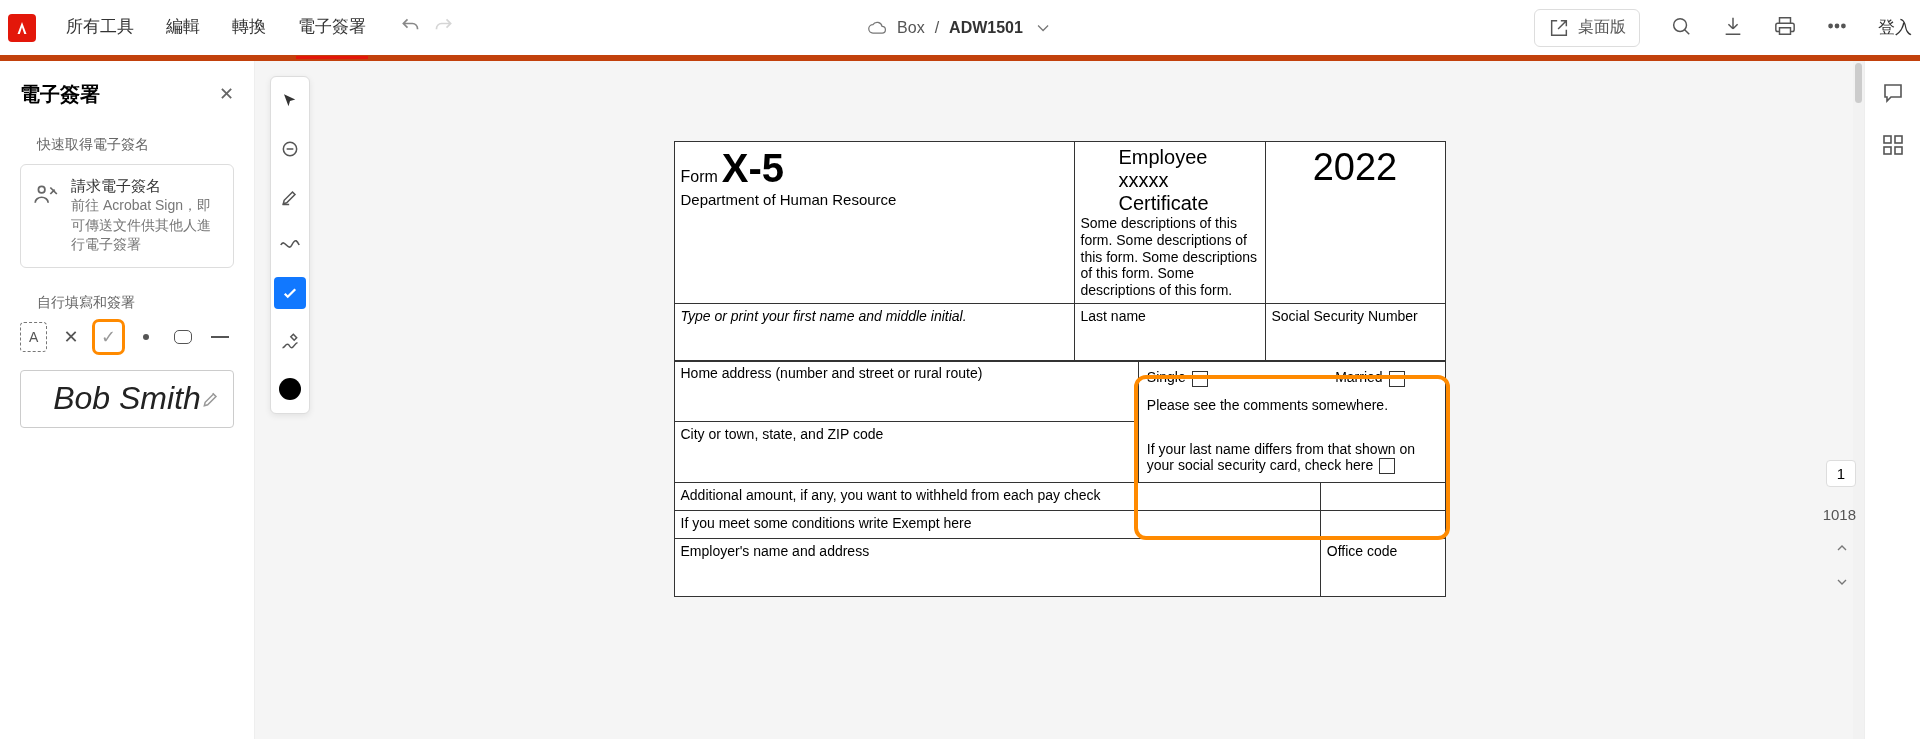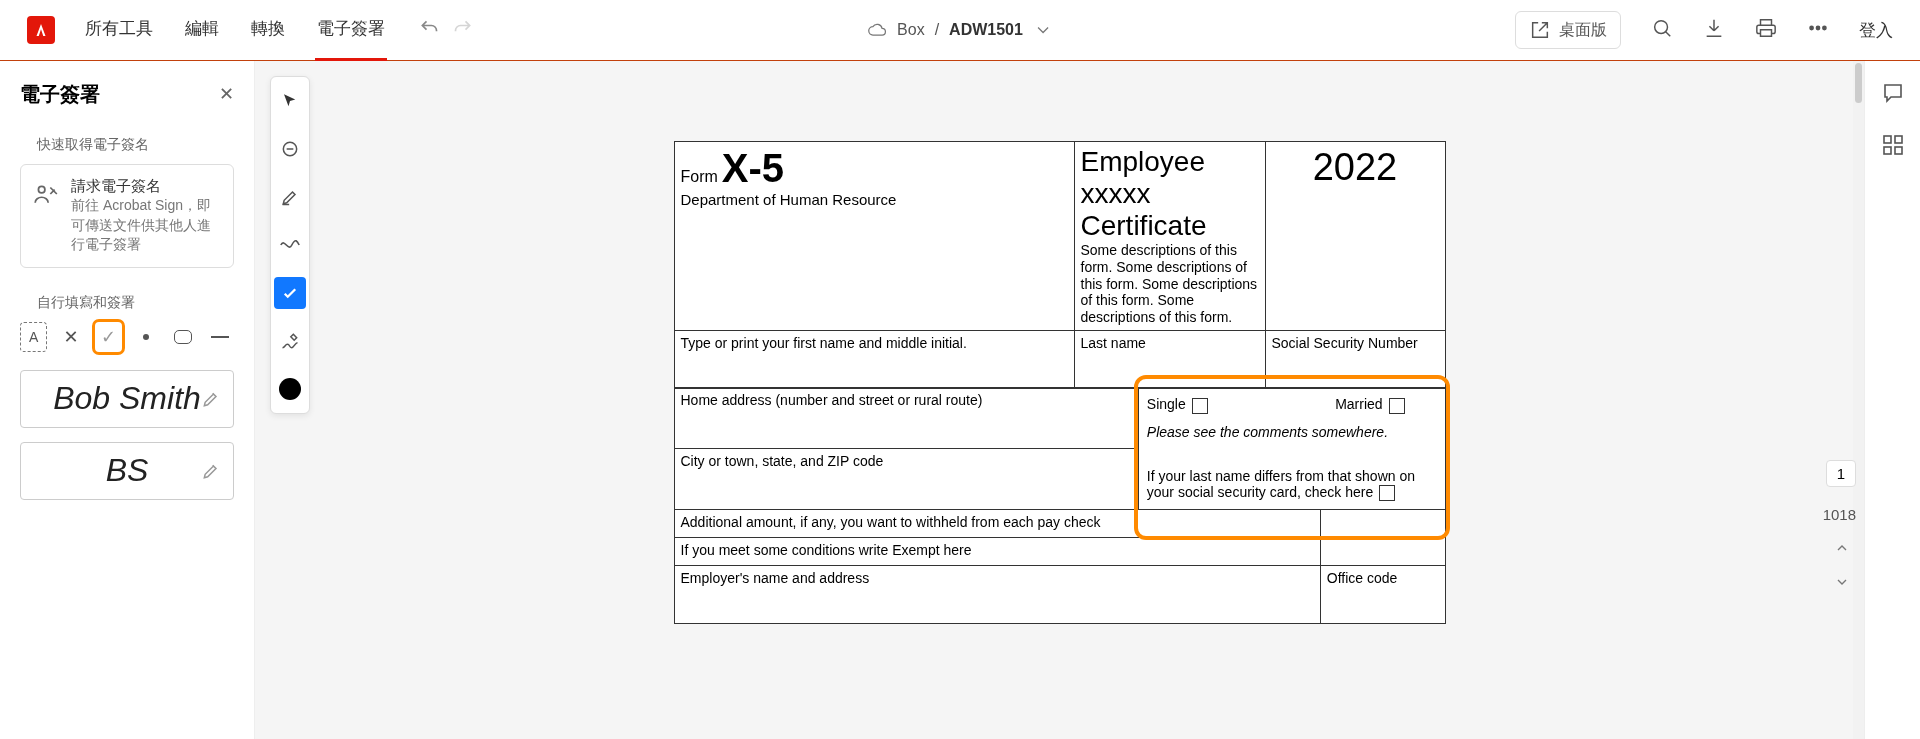--- a/index.html
+++ b/index.html
@@ -1,17 +1,17 @@
 <!DOCTYPE html>
 <html><head>
 <meta charset="utf-8">
 <style>
 * { box-sizing: border-box; margin: 0; padding: 0; font-family: -apple-system, "Segoe UI", sans-serif; }
 body { background: #fff; width: 1920px; height: 739px; overflow: hidden; }
-.topbar { height: 61px; border-bottom: 1px solid #c2410c; display: flex; align-items: center; padding: 0 27px; }
+.topbar { height: 61px; border-bottom: 6px solid #c2410c; display: flex; align-items: center; padding: 0 8px; }
 .logo { width: 28px; height: 28px; background: #e3170a; border-radius: 4px; display:flex; align-items:center; justify-content:center; margin-right: 28px;}
 .logo svg { width:18px; height:18px; fill:#fff;}
 .menu { display:flex; gap: 28px; }
 .menu-item { font-size: 17px; color: #333; cursor:pointer; padding: 18px 2px; }
 .menu-item.active { border-bottom: 3px solid #e3170a; }
 .hist { margin-left: 32px; display:flex; gap:14px; color:#888;}
 .hist svg{width:20px;height:20px;}
 .center { position:absolute; left:50%; transform:translateX(-50%); display:flex; align-items:center; gap:10px; color:#555; font-size:16px;}
 .center .docname{color:#333; font-weight:600;}
 .center svg{width:20px;height:20px; fill:none; stroke:#777; stroke-width:1.5;}
@@ -40,21 +40,21 @@
 .floatbar .fb.active{background:#1178ff;color:#fff;border-radius:4px;width:32px;height:32px;}
 .floatbar .blackdot{width:22px;height:22px;background:#000;border-radius:50%;}
 .canvas{flex:1; background:#f5f5f5; overflow:auto; position:relative;}
 .page{width:772px; background:#fff; margin:80px auto 0;}
 .form-tbl{width:100%; border-collapse:collapse; }
 .form-tbl td{border:1.5px solid #333; font-size:14px; padding:4px 6px; vertical-align:top; font-family:Arial,Helvetica,sans-serif;}
 .hdr-1{width:190px;}
 .hdr-3{width:180px; text-align:center;}
 .big-x5{font-size:40px;font-weight:bold;}
 .form-label{font-size:16px;}
-.title-big{font-size:28px;}
+.title-big{font-size:20px;margin-left:38px;}
 .desc{font-size:14px;line-height:1.2;}
 .year{font-size:38px;font-weight:500;}
 .tall{height:58px;}
 .short{height:28px;}
 .orange-hl{position:absolute; border:4px solid #ff8a00; border-radius:12px; pointer-events:none;}
 .ckbx{display:inline-block;width:16px;height:16px;border:1.8px solid #333;vertical-align:middle;margin:0 2px;}
 .rightrail{width:56px;border-left:1px solid #eee;display:flex;flex-direction:column;align-items:center;padding-top:20px;gap:24px;}
 .rightrail svg{width:24px;height:24px;fill:none;stroke:#555;stroke-width:1.6;}
 .pgnum-box{position:absolute; right:64px; top:460px; border:1px solid #ddd; border-radius:4px; padding:4px 10px; font-size:15px; background:#fff;}
 .pgcount{position:absolute; right:64px; top:506px; font-size:15px; color:#555;text-align:center;}
@@ -155,26 +155,20 @@
       <div class="tool">
           <span style="width:18px;height:2px;background:#555;"></span>
         </div>
     </div>
     <div class="sig-block">
       <span>Bob Smith</span>
       <span class="pedit"><svg viewBox="0 0 24 24" fill="none" stroke="#999" stroke-width="1.8">
             <path d="M4 20l4-1 10-10-3-3L5 16l-1 4zM14 5l3 3"></path>
           </svg></span>
     </div>
-    <div class="sig-block">
-      <span>BS</span>
-      <span class="pedit"><svg viewBox="0 0 24 24" fill="none" stroke="#999" stroke-width="1.8">
-            <path d="M4 20l4-1 10-10-3-3L5 16l-1 4zM14 5l3 3"></path>
-          </svg></span>
-    </div>
   </div>
 
   <div class="floatbar">
     <div class="fb">
         <svg width="18" height="18" viewBox="0 0 24 24" fill="#333">
           <path d="M4 3l6 16 2-7 7-2z"></path>
         </svg>
       </div>
     <div class="fb">
         <svg width="20" height="20" viewBox="0 0 24 24" fill="none" stroke="#555" stroke-width="1.8">
@@ -219,36 +213,36 @@
             <span class="big-x5">X-5</span><br>
             <span style="font-size:15px;">Department of Human Resource</span>
           </td>
           <td>
             <div class="title-big">Employee xxxxx Certificate</div>
             <div class="desc">Some descriptions of this form. Some descriptions of this form. Some descriptions of this form. Some descriptions of this form.</div>
           </td>
           <td class="hdr-3"><span class="year">2022</span></td>
         </tr>
         <tr class="tall">
-          <td colspan="1" style="width:400px;">Type or print your first name and middle initial.</td>
+          <td colspan="1" style="width:400px;font-style:italic;">Type or print your first name and middle initial.</td>
           <td style="border-left:1.5px solid #333">Last name</td>
           <td>Social Security Number</td>
         </tr>
       </tbody>
         </table>
       <table class="form-tbl" style="margin-top:-1.5px;border-radius:15px;">
         <tbody>
             <tr>
           <td class="tall" style="width:465px;">Home address (number and street or rural route)</td>
           <td rowspan="2" style="width:307px;position:relative;font-size:14px;padding:8px 8px;">
             <div style="display:flex;justify-content:space-between;padding-right:30px;">
               <span><span>Single</span> <span class="ckbx"></span></span>
               <span><span>Married</span> <span class="ckbx"></span></span>
             </div>
-            <div style="margin-top:10px;font-style:italic;">Please see the comments somewhere.</div>
+            <div style="margin-top:10px;">Please see the comments somewhere.</div>
             <div style="margin-top:28px;"><span>If your last name differs from that shown on your social security card, check here</span> <span class="ckbx"></span></div>
           </td>
         </tr>
         <tr>
               <td class="tall">City or town, state, and ZIP code</td>
             </tr>
       </tbody>
         </table>
       <table class="form-tbl" style="margin-top:-1.5px;">
         <tbody>

